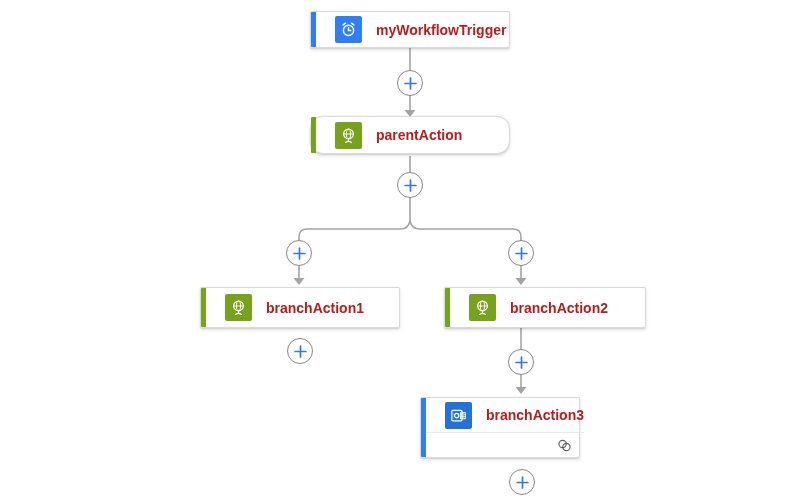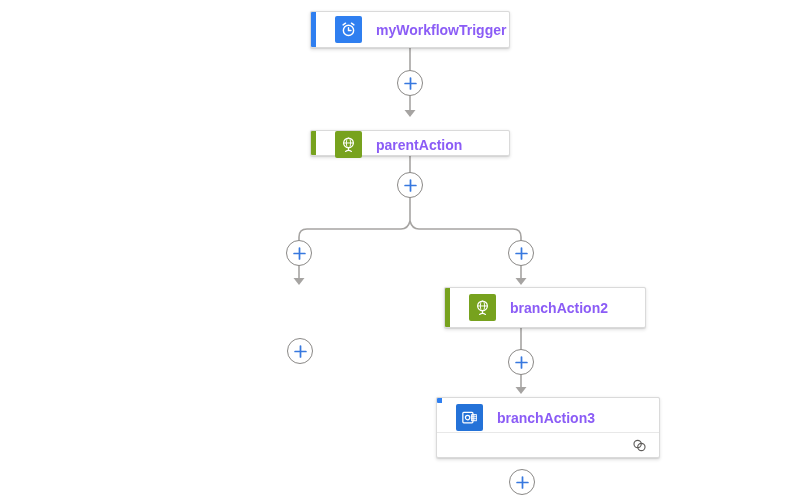--- a/index.html
+++ b/index.html
@@ -29,21 +29,21 @@
     width: 27px; height: 27px; border-radius: 2px;
     display: flex; align-items: center; justify-content: center;
     flex: 0 0 27px;
   }
   .icon-box.blue    { background: #2f7ff0; }
   .icon-box.green   { background: #77a21e; }
   .icon-box.outlook { background: #2472d8; }
 
   .node-title {
     margin-left: 14px;
-    font-size: 14px; font-weight: 700; color: #8b5cf6;
+    font-size: 14px; font-weight: 700; color: #b91c1c;
     white-space: nowrap;
   }
 
   .card-footer {
     flex: 0 0 25px;
     border-top: 1px solid #e8e8e8;
     display: flex; align-items: center; justify-content: flex-end;
     padding-right: 11px;
   }
 
@@ -93,58 +93,75 @@
             <path d="M10 8.2 V11 H12.6"></path>
             <path d="M4.3 5.2 L6.9 3.3"></path>
             <path d="M15.7 5.2 L13.1 3.3"></path>
           </svg>
         </div>
         <div class="node-title">myWorkflowTrigger</div>
       </div>
     </div>
   </div>
 
-  <div class="card" style="left:310px; top:130px; width:200px; height:26px;">
+  <div class="card" style="left:310px; top:116px; width:200px; height:38px;border-radius:13px;">
     <div class="accent green"></div>
     <div class="card-body">
       <div class="card-main">
         <div class="icon-box green">
           <svg width="19" height="19" viewBox="0 0 20 20" fill="none" stroke="#ffffff" stroke-width="1.3" stroke-linecap="round">
             <circle cx="10" cy="8.4" r="5.1"></circle>
             <ellipse cx="10" cy="8.4" rx="2.2" ry="5.1" stroke-width="1"></ellipse>
             <path d="M4.9 8.4 H15.1" stroke-width="1"></path>
             <path d="M10 13.5 V15.6"></path>
             <path d="M6.9 17.3 Q10 15.3 13.1 17.3"></path>
           </svg>
         </div>
         <div class="node-title">parentAction</div>
       </div>
     </div>
   </div>
 
-
-  <div class="card" style="left:444px; top:287px; width:202px; height:41px;">
+  <div class="card" style="left:200px; top:287px; width:200px; height:41px;">
     <div class="accent green"></div>
     <div class="card-body">
       <div class="card-main">
         <div class="icon-box green">
           <svg width="19" height="19" viewBox="0 0 20 20" fill="none" stroke="#ffffff" stroke-width="1.3" stroke-linecap="round">
             <circle cx="10" cy="8.4" r="5.1"></circle>
             <ellipse cx="10" cy="8.4" rx="2.2" ry="5.1" stroke-width="1"></ellipse>
             <path d="M4.9 8.4 H15.1" stroke-width="1"></path>
             <path d="M10 13.5 V15.6"></path>
             <path d="M6.9 17.3 Q10 15.3 13.1 17.3"></path>
           </svg>
         </div>
+        <div class="node-title">branchAction1</div>
+      </div>
+    </div>
+  </div>
+
+  <div class="card" style="left:444px; top:287px; width:202px; height:41px;">
+    <div class="accent green"></div>
+    <div class="card-body">
+      <div class="card-main">
+        <div class="icon-box green">
+          <svg width="19" height="19" viewBox="0 0 20 20" fill="none" stroke="#ffffff" stroke-width="1.3" stroke-linecap="round">
+            <circle cx="10" cy="8.4" r="5.1"></circle>
+            <ellipse cx="10" cy="8.4" rx="2.2" ry="5.1" stroke-width="1"></ellipse>
+            <path d="M4.9 8.4 H15.1" stroke-width="1"></path>
+            <path d="M10 13.5 V15.6"></path>
+            <path d="M6.9 17.3 Q10 15.3 13.1 17.3"></path>
+          </svg>
+        </div>
         <div class="node-title">branchAction2</div>
       </div>
     </div>
   </div>
 
-  <div class="card" style="left:436px; top:397px; width:224px; height:61px;flex-direction:column;">
+  <div class="card" style="left:420px; top:397px; width:160px; height:61px;">
     <div class="accent blue"></div>
     <div class="card-body">
       <div class="card-main">
         <div class="icon-box outlook">
           <svg width="19" height="19" viewBox="0 0 20 20" fill="none" stroke="#ffffff" stroke-width="1.3" stroke-linecap="round">
             <rect x="3" y="4.6" width="10.6" height="11" rx="1"></rect>
             <circle cx="8" cy="10.1" r="2.3"></circle>
             <rect x="12.2" y="7" width="5" height="6.4" stroke-width="1"></rect>
             <path d="M12.2 9.1 H17.2 M12.2 11.2 H17.2 M14.7 7 V13.4" stroke-width="0.8"></path>
           </svg>

